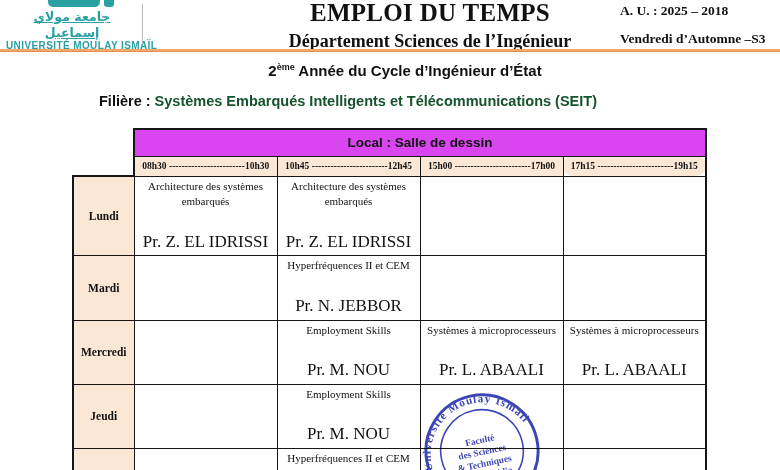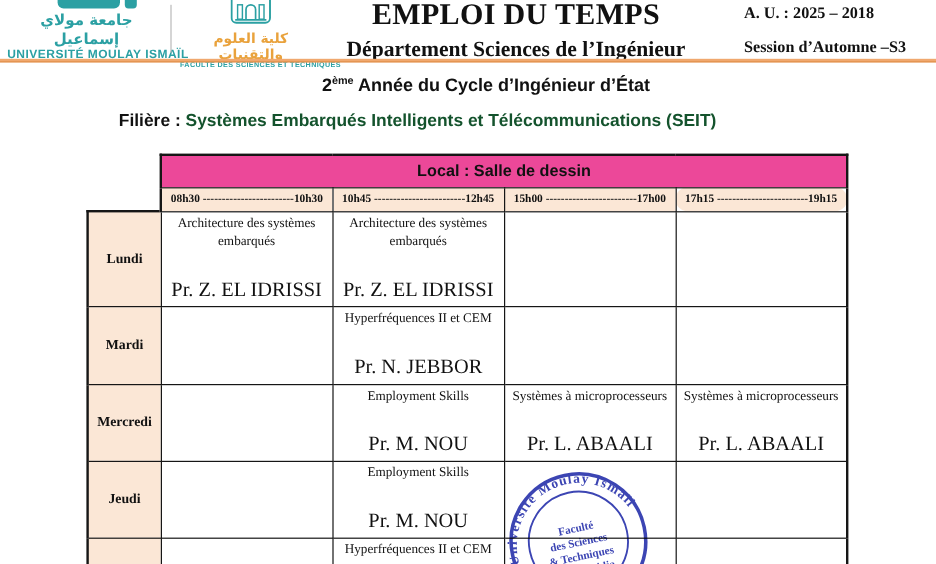--- a/index.html
+++ b/index.html
@@ -10,21 +10,21 @@
   }
 
   
   .page-header { position:absolute; left:0; top:0; width:780px; height:50px; }
   .umi-logo { position:absolute; left:6px; top:0; width:132px; text-align:center; }
   .umi-frag { position:absolute; left:42px; top:0; width:52px; height:7px;
               background:#2ba0a3; border-radius:0 0 5px 5px; }
   .umi-frag2 { position:absolute; left:98px; top:0; width:10px; height:7px;
               background:#2ba0a3; border-radius:0 0 3px 3px; }
   .umi-arabic { margin-top:9px; font-family:"DejaVu Sans", sans-serif;
-                font-size:12.5px; font-weight:bold; color:#2ba0a3; line-height:1.25; }
+                font-size:12.5px; font-weight:bold; color:#2ba0a3; line-height:1.25;text-decoration:underline; }
   .umi-latin { font-family:"Liberation Sans", sans-serif; font-size:10px; font-weight:bold;
                color:#2ba0a3; letter-spacing:0.4px; white-space:nowrap; }
   .logo-divider { position:absolute; left:142px; top:4px; width:1px; height:40px; background:#b9b9b9; }
   .fst-logo { position:absolute; left:150px; top:0; width:118px; text-align:center; }
   .fst-arabic { font-family:"DejaVu Sans", sans-serif; font-size:11.5px; font-weight:bold;
                 color:#e9a23c; line-height:1.15; margin-top:1px; }
   .fst-latin { font-family:"Liberation Sans", sans-serif; font-size:6px; font-weight:bold;
                color:#2ba0a3; letter-spacing:0.3px; white-space:nowrap; }
   .center-head { position:absolute; left:285px; top:0; width:290px; text-align:center; }
   .doc-title { font-size:25px; font-weight:bold; letter-spacing:0.3px; line-height:1.0; }
@@ -41,21 +41,21 @@
   .subtitle sup { font-size:9px; }
   .filiere { position:absolute; left:99px; top:93px; width:660px;
              font-family:"Liberation Sans", sans-serif; font-size:14.5px; font-weight:bold; }
   .filiere .value { color:#14532d; }
 
   
   .tt { position:absolute; left:72px; top:128px; border-collapse:collapse; table-layout:fixed; }
   .tt th, .tt td { border:1px solid #161616; }
   .tt .corner { border:none; background:#fff; }
   .col-day { width:61px; } .col-slot { width:143px; }
-  .local-cell { background:#ec4899; height:27px; text-align:center;
+  .local-cell { background:#d946ef; height:27px; text-align:center;
                 font-family:"Liberation Sans", sans-serif; font-size:13.5px; font-weight:bold;
                 border-width:2px 2px 1px 2px !important; }
   .time-row th { background:#fbe7d6; height:20px; font-size:9.5px; font-weight:bold;
                  text-align:center; white-space:nowrap; overflow:hidden; }
   .time-row th:nth-child(2) { border-left-width:2px; }
   .time-row th:last-child { border-right-width:2px;border-radius:12px; }
   .day-cell { background:#fbe7d6; text-align:center; vertical-align:middle;
               font-size:11.5px; font-weight:bold; border-left-width:2px !important; }
   .row-lundi .day-cell { border-top-width:2px !important; }
   .slot-cell { background:#fff; text-align:center; vertical-align:middle; padding:2px 5px; }
@@ -78,40 +78,29 @@
 
   <div class="umi-logo">
     <div class="umi-frag"></div>
     <div class="umi-frag2"></div>
     <div class="umi-arabic">جامعة مولاي إسماعيل</div>
     <div class="umi-latin">UNIVERSITÉ MOULAY ISMAÏL</div>
   </div>
 
   <div class="logo-divider"></div>
 
-  <div class="fst-logo">
-    <svg width="34" height="20" viewBox="0 0 34 20">
-      <rect x="1" y="-4" width="32" height="23" rx="4" fill="none" stroke="#2ba0a3" stroke-width="1.6"></rect>
-      <rect x="6" y="4" width="4" height="12" fill="none" stroke="#2ba0a3" stroke-width="1.2"></rect>
-      <rect x="24" y="4" width="4" height="12" fill="none" stroke="#2ba0a3" stroke-width="1.2"></rect>
-      <path d="M13 16 v-8 a4 4 0 0 1 8 0 v8" fill="none" stroke="#2ba0a3" stroke-width="1.4"></path>
-      <line x1="4" y1="16.5" x2="30" y2="16.5" stroke="#2ba0a3" stroke-width="1.4"></line>
-    </svg>
-    <div class="fst-arabic">كلية العلوم والتقنيات</div>
-    <div class="fst-latin">FACULTÉ DES SCIENCES ET TECHNIQUES</div>
-  </div>
 
   <div class="center-head">
     <div class="doc-title">EMPLOI DU TEMPS</div>
     <div class="doc-dept">Département Sciences de l’Ingénieur</div>
   </div>
 
   <div class="right-head">
     <div class="year">A. U. : 2025 – 2018</div>
-    <div class="session">Session d’Automne –S3</div>
+    <div class="session">Vendredi d’Automne –S3</div>
   </div>
 </div>
 
 <div class="header-rule"></div>
 
 <div class="subtitle"><span>2</span><sup>ème</sup><span> Année du Cycle d’Ingénieur d’État</span></div>
 
 <div class="filiere"><span>Filière : </span><span class="value">Systèmes Embarqués Intelligents et Télécommunications (SEIT)</span></div>
 
 <table class="tt">

